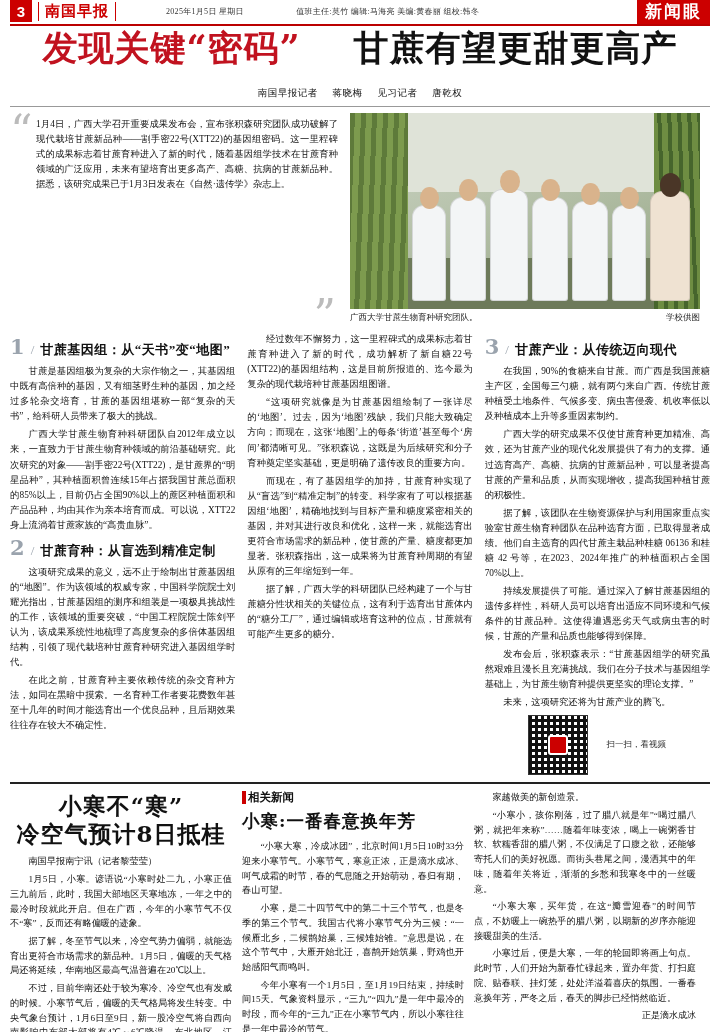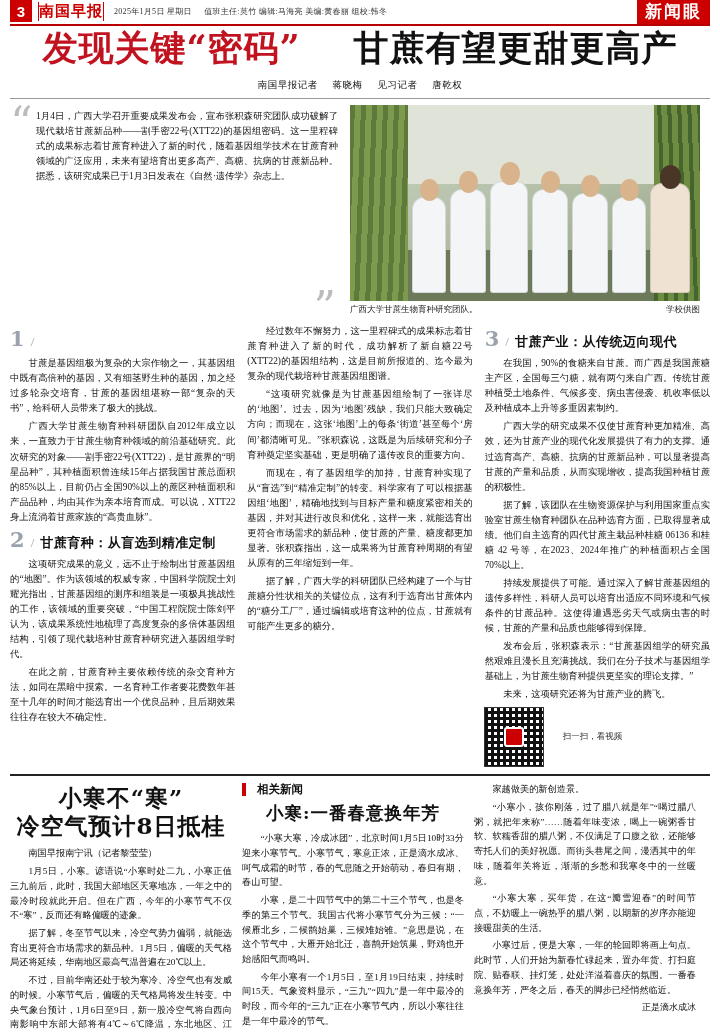--- a/index.html
+++ b/index.html
@@ -17,35 +17,35 @@
   
   .masthead { display:flex; align-items:center; height:26px; border-bottom:2px solid #b00; padding-bottom:2px; }
   .page-num {
     width:22px; height:22px; background:#c00; color:#fff;
     font-family:"Liberation Sans", sans-serif; font-weight:bold; font-size:15px;
     display:flex; align-items:center; justify-content:center; margin-right:6px;
   }
   .paper-logo {
     font-family:"DejaVu Serif", serif; font-weight:bold; font-size:15px;
     color:#c00; letter-spacing:1px; margin-right:10px; white-space:nowrap;
-    border-left:1px solid #c00; border-right:1px solid #c00; padding:0 0;
+    border-left:1px solid #c00; border-right:1px solid #c00; padding:0 6px;
   }
   .mast-meta { font-size:8px; color:#333; white-space:nowrap; letter-spacing:0.3px; }
-  .mast-meta span { margin-right:10px; }
+  .mast-meta span { margin-right:10px;margin-left:40px; }
   .mast-right {
     margin-left:auto; background:#c00; color:#fff; font-weight:bold;
     font-size:17px; padding:1px 8px; letter-spacing:2px;
     font-family:"DejaVu Serif", serif;
   }
 
   
   .kicker { text-align:center; font-size:12.5px; font-weight:bold; margin:8px 0 2px; letter-spacing:0.5px; }
   .headline {
     text-align:center; font-family:"DejaVu Serif", serif; font-weight:bold;
-    font-size:35px; letter-spacing:1px; line-height:1.12; margin:2px 0 12px;
+    font-size:35px; letter-spacing:1px; line-height:1.12; margin:2px 0 20px;
   }
   .headline .red { color:#c1121f; }
   .byline { text-align:center; font-size:9.5px; margin-bottom:6px; letter-spacing:0.5px; }
   .byline span { margin:8px 6px; }
 
   .rule-thin { border-top:1px solid #999; margin:4px 0 6px; }
 
   
   .top-row { display:flex; gap:10px; }
   .lead {
@@ -86,21 +86,21 @@
   
   .cols { display:flex; gap:12px; margin-top:8px; }
   .col { width:226px; font-size:9.3px; line-height:1.62; text-align:justify; }
   .sec-head { display:flex; align-items:baseline; gap:6px; margin:4px 0 4px; }
   .sec-num {
     font-family:"DejaVu Serif", serif; font-size:21px; color:#9aa3ad; font-weight:bold; line-height:1;
   }
   .sec-slash { color:#9aa3ad; font-size:13px; }
   .sec-title { font-weight:bold; font-size:13px; letter-spacing:0.5px; }
   .col p { margin:0 0 3px; text-indent:2em; }
-  .qr-row { display:flex; align-items:center; gap:20px; margin-top:6px; }
+  .qr-row { display:flex; align-items:center; gap:20px; margin-top:6px;justify-content:center; }
   .qr {
     width:58px; height:58px; background:#fff; padding:2px;
     background-image:
       repeating-linear-gradient(90deg,#111 0 3px,transparent 3px 6px),
       repeating-linear-gradient(0deg,#111 0 3px,transparent 3px 6px);
     background-size:6px 6px, 6px 6px;
     box-shadow:0 0 0 1px #333;
     position:relative;
   }
   .qr::after {
@@ -111,25 +111,25 @@
 
   
   .bottom { margin-top:8px; border-top:2px solid #222; padding-top:6px; display:flex; gap:10px; }
   .b-left { width:222px; }
   .b-head {
     text-align:center; font-family:"DejaVu Serif", serif; font-weight:bold;
     font-size:23px; line-height:1.22; letter-spacing:1px; margin:2px 0 6px;
   }
   .b-left p, .b-mid p, .b-right p { margin:0 0 3px; text-indent:2em; font-size:9.2px; line-height:1.6; text-align:justify; }
   .b-mid { width:222px; }
-  .rel-tag { display:flex; align-items:center; gap:11px; margin-bottom:4px; }
+  .rel-tag { display:flex; align-items:center; gap:2px; margin-bottom:4px; }
   .rel-tag .bar { width:4px; height:13px; background:#c00; }
   .rel-tag .txt { font-weight:bold; font-size:11.5px; }
   .b-mid-head {
-    text-align:center; font-family:"DejaVu Serif", serif; font-weight:bold;
+    font-family:"DejaVu Serif", serif; font-weight:bold;
     font-size:17.5px; letter-spacing:1px; margin:2px 0 6px;
   }
   .b-right { width:222px; position:relative; }
   .sign { text-align:right; font-size:9px; margin-top:4px; }
 </style>
 </head>
 <body>
 
 <div class="page">
 
@@ -189,20 +189,21 @@
       </div>
     </div>
   </div>
 
   <div class="cols">
 
     <div class="col">
       <div class="sec-head">
         <span class="sec-num">1</span>
         <span class="sec-slash">/</span>
+        <span class="sec-title">甘蔗基因组：从“天书”变“地图”</span>
       </div>
       <p>甘蔗是基因组极为复杂的大宗作物之一，其基因组中既有高倍种的基因，又有细茎野生种的基因，加之经过多轮杂交培育，甘蔗的基因组堪称一部“复杂的天书”，给科研人员带来了极大的挑战。</p>
       <p>广西大学甘蔗生物育种科研团队自2012年成立以来，一直致力于甘蔗生物育种领域的前沿基础研究。此次研究的对象——割手密22号(XTT22)，是甘蔗界的“明星品种”，其种植面积曾连续15年占据我国甘蔗总面积的85%以上，目前仍占全国90%以上的蔗区种植面积和产品品种，均由其作为亲本培育而成。可以说，XTT22身上流淌着甘蔗家族的“高贵血脉”。</p>
       <div class="sec-head">
         <span class="sec-num">2</span>
         <span class="sec-slash">/</span>
         <span class="sec-title">甘蔗育种：从盲选到精准定制</span>
       </div>
       <p>这项研究成果的意义，远不止于绘制出甘蔗基因组的“地图”。作为该领域的权威专家，中国科学院院士刘耀光指出，甘蔗基因组的测序和组装是一项极具挑战性的工作，该领域的重要突破，“中国工程院院士陈剑平认为，该成果系统性地梳理了高度复杂的多倍体基因组结构，引领了现代栽培种甘蔗育种研究进入基因组学时代。</p>
       <p>在此之前，甘蔗育种主要依赖传统的杂交育种方法，如同在黑暗中摸索。一名育种工作者要花费数年甚至十几年的时间才能选育出一个优良品种，且后期效果往往存在较大不确定性。</p>

